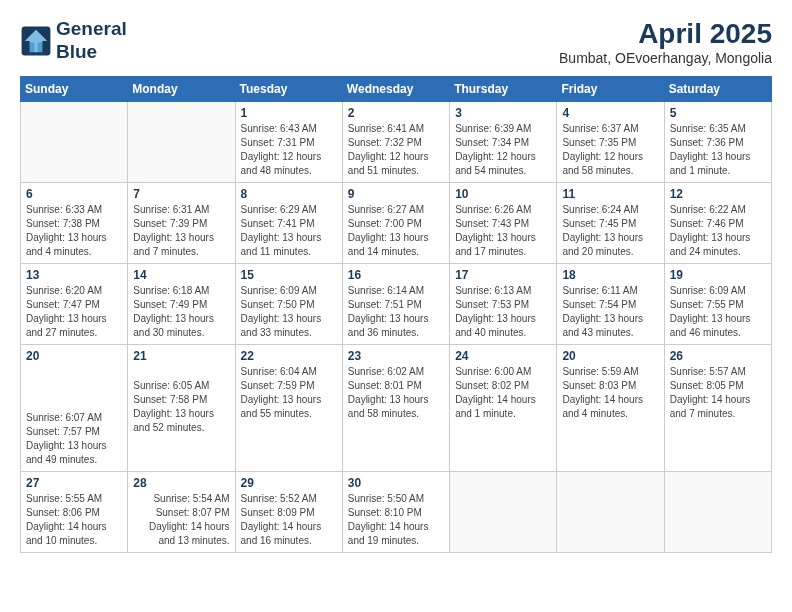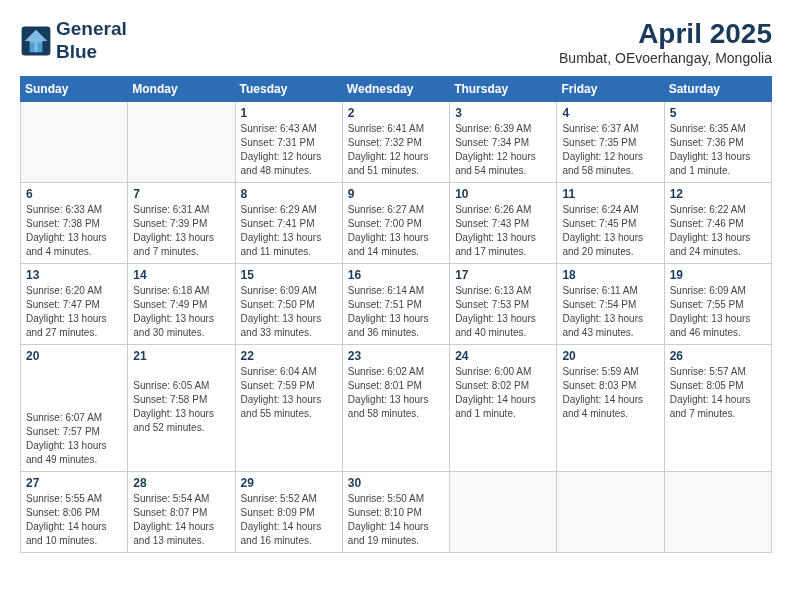--- a/index.html
+++ b/index.html
@@ -317,21 +317,21 @@
         <tr>
           <td>
             <div class="day-num">27</div>
             <div class="day-info" style="white-space: pre-line;">Sunrise: 5:55 AM
 Sunset: 8:06 PM
 Daylight: 14 hours
 and 10 minutes.</div>
           </td>
           <td>
             <div class="day-num">28</div>
-            <div class="day-info" style="white-space: pre-line;">Sunrise: 5:54 AM
+            <div class="day-info" style="white-space: pre-line; text-align: right;">Sunrise: 5:54 AM
 Sunset: 8:07 PM
 Daylight: 14 hours
 and 13 minutes.</div>
           </td>
           <td>
             <div class="day-num">29</div>
             <div class="day-info" style="white-space: pre-line;">Sunrise: 5:52 AM
 Sunset: 8:09 PM
 Daylight: 14 hours
 and 16 minutes.</div>

